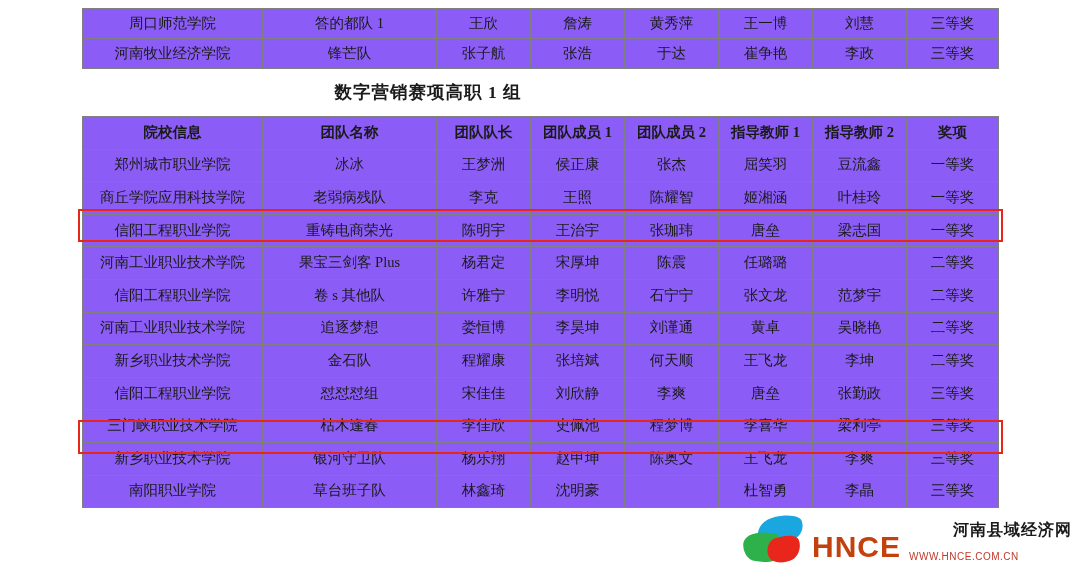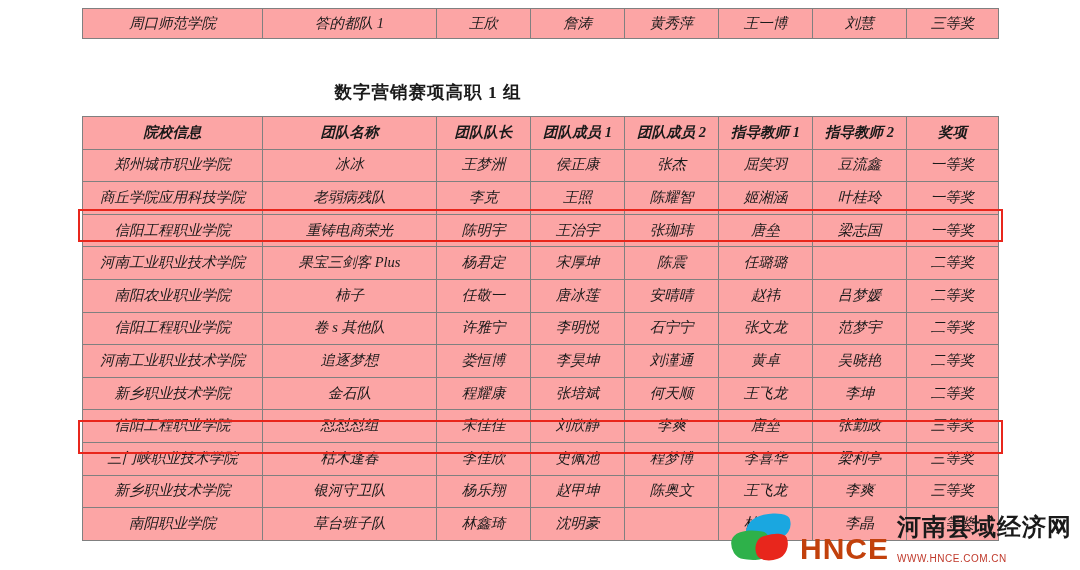--- a/index.html
+++ b/index.html
@@ -17,22 +17,21 @@
   }
   .page {
     position: relative;
     width: 1080px;
     height: 570px;
     box-sizing: border-box;
   }
   table.grid {
     border-collapse: collapse;
     table-layout: fixed;
-    background: #fca5a5;
-    font-style: italic;
+    background: #8b5cf6;
   }
   table.grid td {
     border: 1px solid #808080;
     text-align: center;
     vertical-align: middle;
     font-size: 14.5px;
     line-height: 1.1;
     height: 28px;
     padding: 1px 2px;
     white-space: nowrap;
@@ -149,25 +148,26 @@
     font-family: "Liberation Sans", sans-serif;
     font-weight: bold;
     font-size: 30px;
     color: #c2410c;
     letter-spacing: 1px;
     line-height: 1;
   }
   .wm-cn {
     font-family: "Liberation Sans", sans-serif;
     font-weight: bold;
-    font-size: 24px;
+    font-size: 16px;
     color: #1a1a1a;
     letter-spacing: 1px;
     line-height: 1.2;
     margin-top: 2px;
+    margin-left: 44px;
   }
   .wm-url {
     font-family: "Liberation Sans", sans-serif;
     font-size: 10px;
     color: #c0392b;
     letter-spacing: 0.5px;
     margin-top: 11px;
   }
   .wm-right {
     display: flex;
@@ -198,20 +198,30 @@
     </colgroup>
     <tbody>
       <tr>
         <td>周口师范学院</td>
         <td>答的都队 1</td>
         <td>王欣</td>
         <td>詹涛</td>
         <td>黄秀萍</td>
         <td>王一博</td>
         <td>刘慧</td>
+        <td>三等奖</td>
+      </tr>
+      <tr>
+        <td>河南牧业经济学院</td>
+        <td>锋芒队</td>
+        <td>张子航</td>
+        <td>张浩</td>
+        <td>于达</td>
+        <td>崔争艳</td>
+        <td>李政</td>
         <td>三等奖</td>
       </tr>
     </tbody>
   </table>
 
   <div class="section-title">数字营销赛项高职 1 组</div>
 
   <table class="grid" id="main-table">
     <colgroup>
       <col class="c0">
@@ -269,30 +279,20 @@
         <td>河南工业职业技术学院</td>
         <td>果宝三剑客 Plus</td>
         <td>杨君定</td>
         <td>宋厚坤</td>
         <td>陈震</td>
         <td>任璐璐</td>
         <td></td>
         <td>二等奖</td>
       </tr>
       <tr>
-        <td>南阳农业职业学院</td>
-        <td>柿子</td>
-        <td>任敬一</td>
-        <td>唐冰莲</td>
-        <td>安晴晴</td>
-        <td>赵祎</td>
-        <td>吕梦媛</td>
-        <td>二等奖</td>
-      </tr>
-      <tr>
         <td>信阳工程职业学院</td>
         <td>卷 s 其他队</td>
         <td>许雅宁</td>
         <td>李明悦</td>
         <td>石宁宁</td>
         <td>张文龙</td>
         <td>范梦宇</td>
         <td>二等奖</td>
       </tr>
       <tr>

